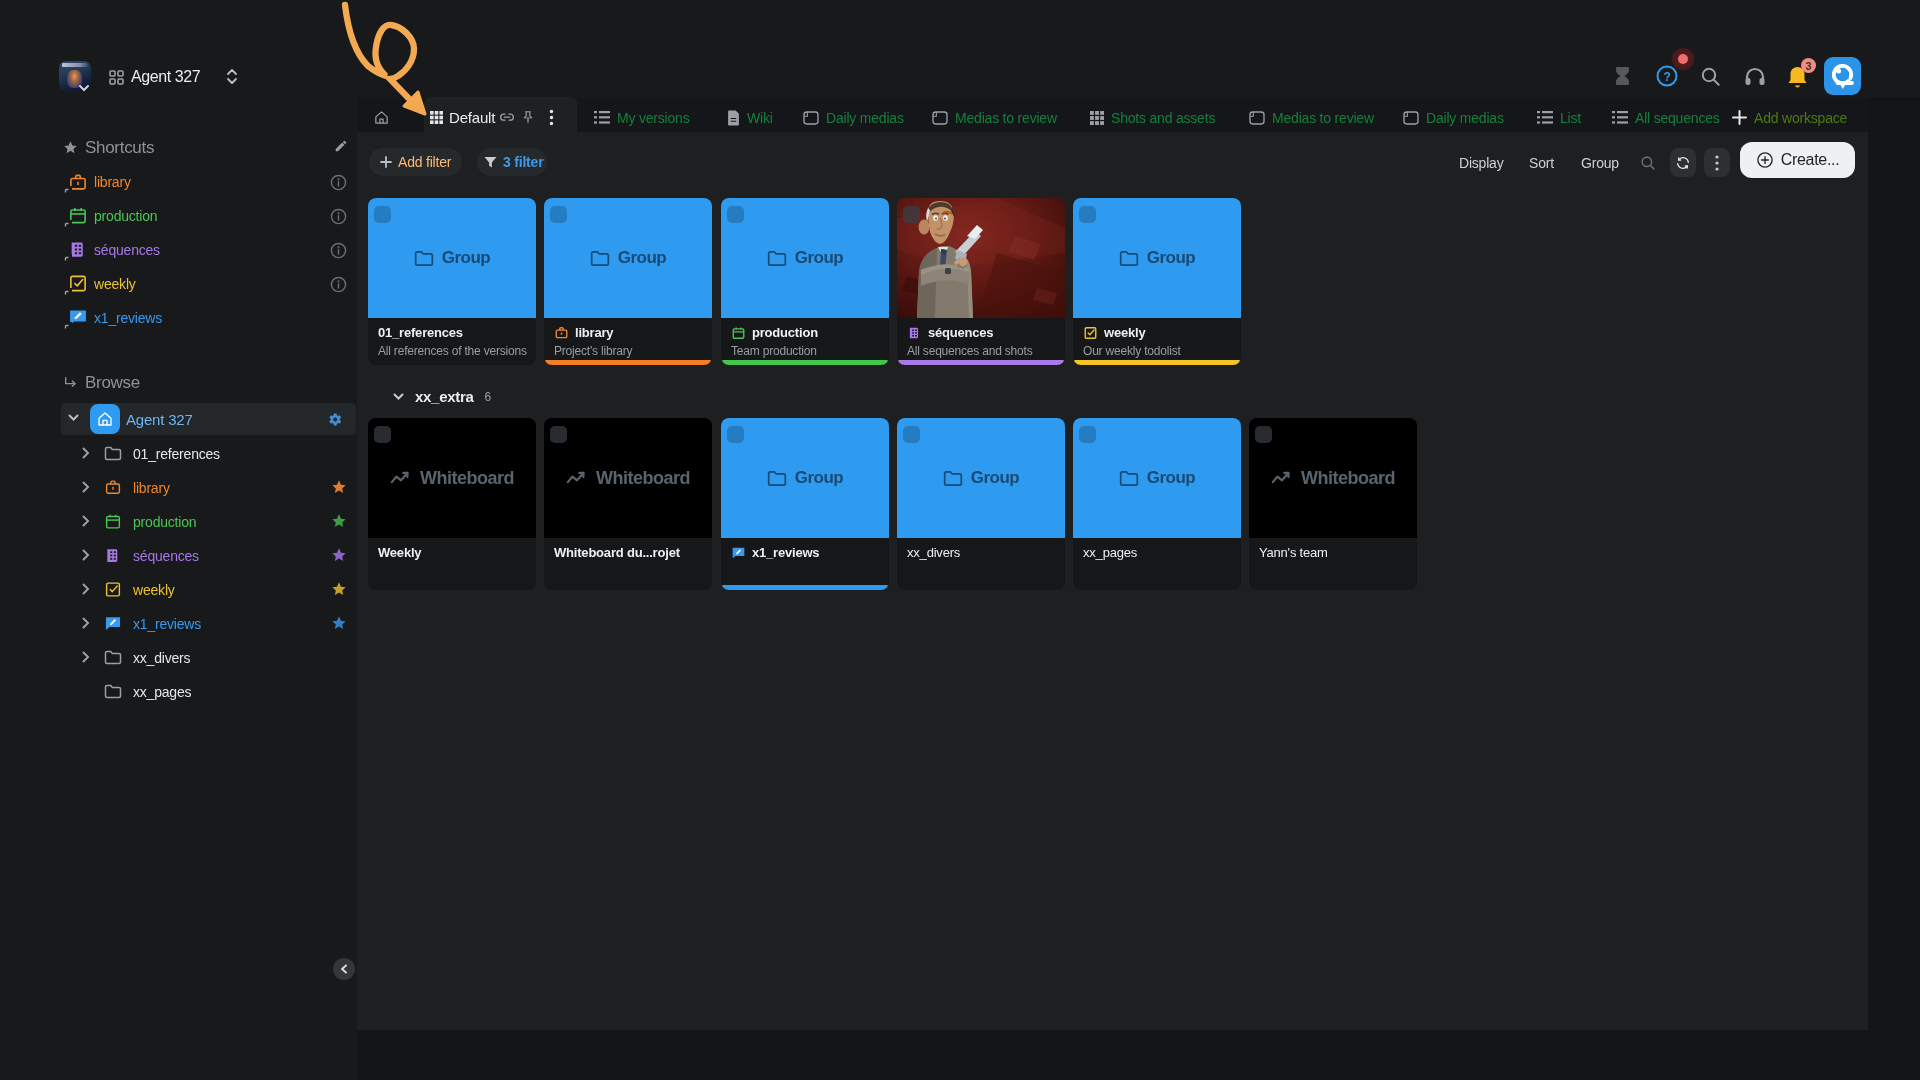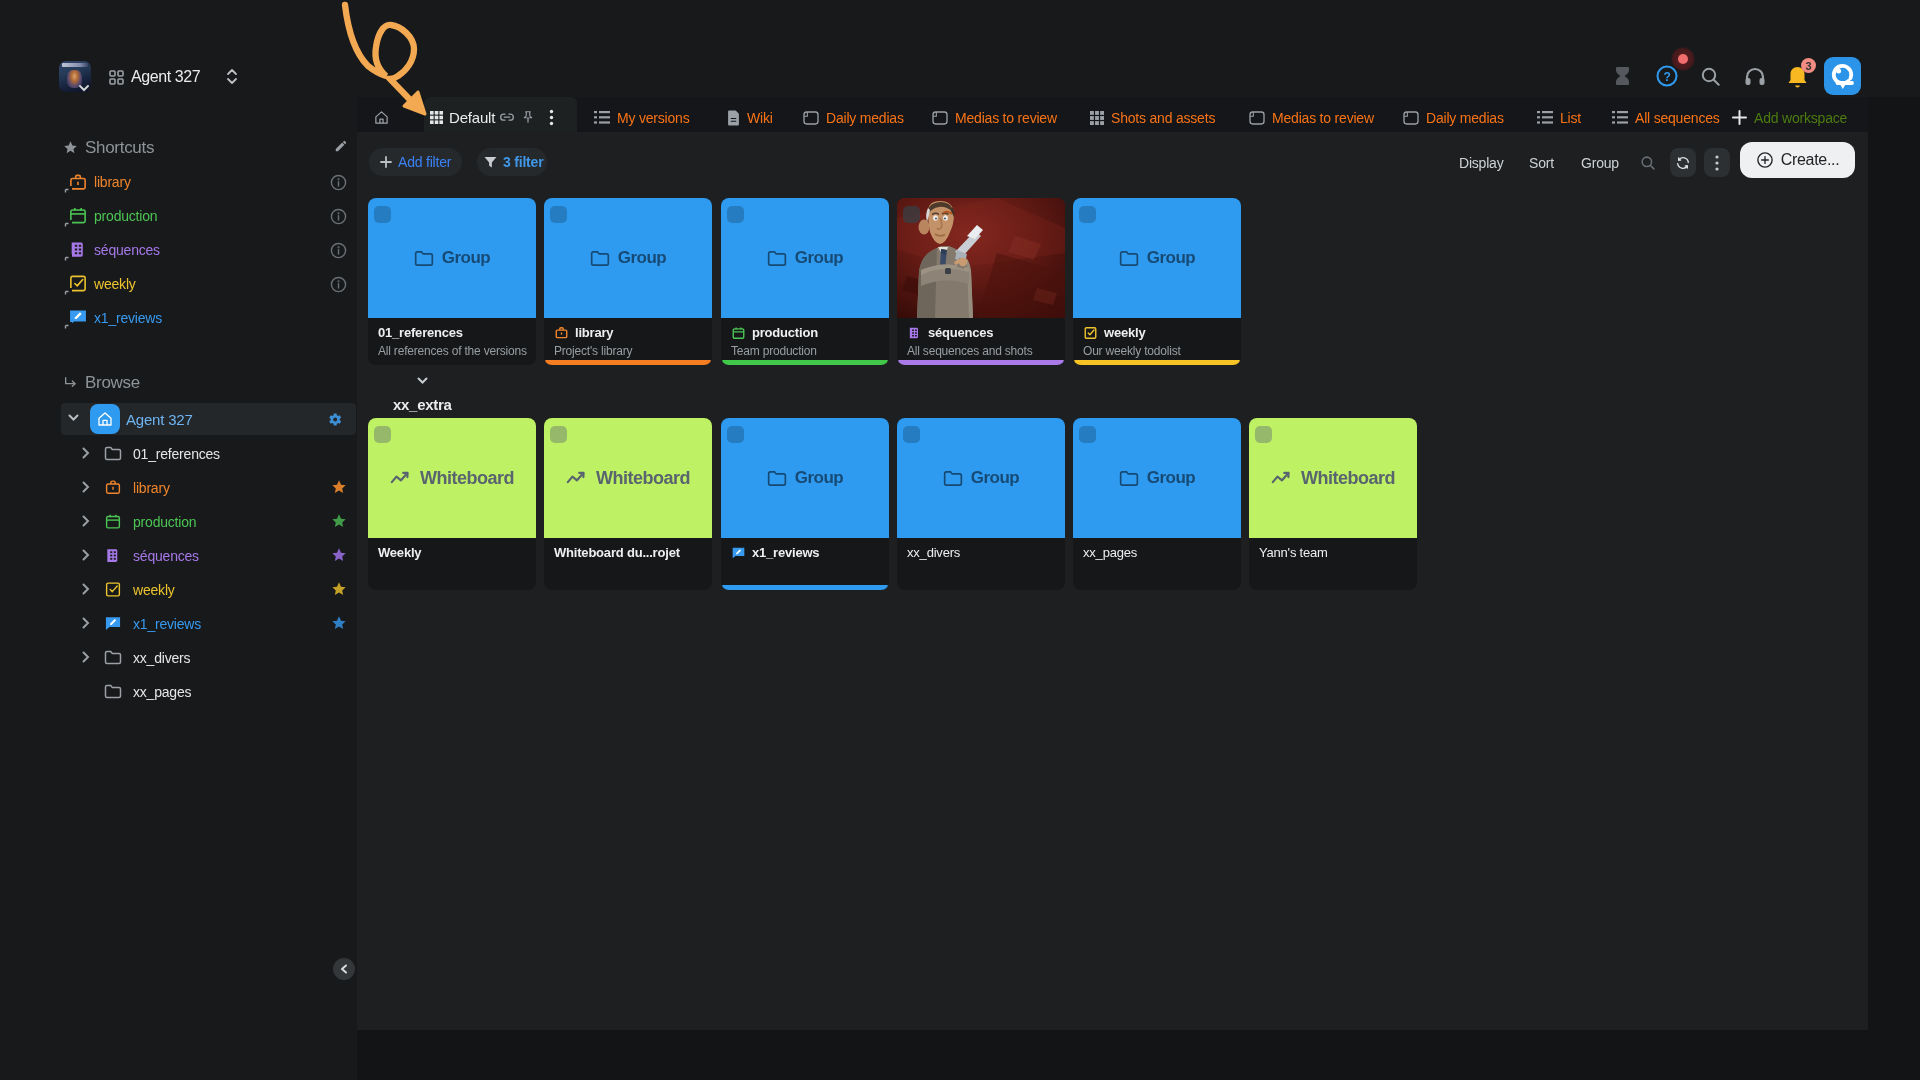--- a/index.html
+++ b/index.html
@@ -24,49 +24,49 @@
 .sbh { color:#8d9397; font-size:17px; letter-spacing:-0.3px; }
 .sc-item { font-size:14px; }
 .info { position:absolute; }
 .star { position:absolute; }
 
 .tree-label { font-size:14px; }
 
 #tabstrip { left:357px; top:97px; width:1511px; height:35px; background:#141619; }
 #activetab { position:absolute; left:424px; top:97px; width:153px; height:35px; background:#1e2122; border-radius:6px 6px 0 0; }
 .tab { position:absolute; top:100px; height:35px; display:flex; align-items:center; gap:7px;
-  color:#f97316; font-size:14px; }
+  color:#15803d; font-size:14px; }
 
 #content { left:357px; top:132px; width:1511px; height:898px; background:#1d1f21; }
 #rightcol { left:1868px; top:97px; width:52px; height:983px; background:#131415; }
 #bottomstrip { left:357px; top:1030px; width:1511px; height:50px; background:#131415; }
 .pill { position:absolute; top:148px; height:28px; border-radius:14px; background:#26292c;
   display:flex; align-items:center; font-size:14px; white-space:nowrap; }
 .toolbar-t { position:absolute; top:155px; font-size:14px; color:#ced2d5; }
 .toolbtn { position:absolute; top:148px; width:26px; height:29px; background:#2c3033; border-radius:8px;
   display:flex; align-items:center; justify-content:center; }
 #createbtn { position:absolute; left:1740px; top:142px; width:115px; height:36px; background:#eff0f2;
   border-radius:12px; display:flex; align-items:center; justify-content:center; gap:7px;
   color:#212427; font-size:16px; letter-spacing:-0.3px; }
 
 .card { position:absolute; width:168px; border-radius:8px; overflow:hidden; background:#151718; }
 .thumb { position:relative; width:168px; height:120px; display:flex; align-items:center;
   justify-content:center; gap:8px; }
 .thumb.blue { background:#2f9bf0; }
-.thumb.gray { background:#bef264; }
+.thumb.gray { background:#000000; }
 .glabel { display:flex; align-items:center; gap:8px; color:rgba(8,25,40,.62); font-size:17px; font-weight:bold; letter-spacing:-0.5px; }
 .wlabel { display:flex; align-items:center; gap:8px; color:#59646e; font-size:18px; font-weight:bold; letter-spacing:-0.5px; }
 .chk { position:absolute; left:6px; top:8px; width:17px; height:17px; border-radius:5px;
   background:rgba(0,0,0,.2); }
 .cfoot { position:relative; padding:7px 10px 0 10px; }
 .ctitle { display:flex; align-items:center; gap:6px; color:#edeff1; font-size:13px; font-weight:bold; white-space:nowrap; }
 .cdesc { margin-top:4px; color:#989ea3; font-size:12px; white-space:nowrap; letter-spacing:-0.2px; }
 .cbar { position:absolute; left:0; bottom:0; width:168px; height:5px; border-radius:4px; }
 
-#sect2 { position:absolute; left:393px; top:377px; display:flex; align-items:center; gap:11px;flex-direction:column; }
+#sect2 { position:absolute; left:393px; top:388px; display:flex; align-items:center; gap:11px; }
 #sect2 .t { color:#e9ebed; font-size:15px; font-weight:bold; letter-spacing:-0.3px; }
 #sect2 .c { color:#9aa0a5; font-size:12px; }
 
 #collapse { left:333px; top:958px; width:22px; height:22px; border-radius:50%; background:#33373a;
   display:flex; align-items:center; justify-content:center; }
 svg { display:block; flex-shrink:0; }
 </style>
 </head>
 <body>
 <div id="root">
@@ -452,21 +452,21 @@
       </svg>
     <span>All sequences</span>
   </div>
   <div class="tab" style="left:1732px;color:#4d7c0f">
     <svg width="15" height="15" viewBox="0 0 15 15">
         <path d="M7.5 1v13M1 7.5h13" stroke="#e4e6e8" stroke-width="2" stroke-linecap="round"></path>
       </svg>
     <span>Add workspace</span>
   </div>
 
-  <div class="pill" style="left:369px;width:93px;padding:0 11px;color:#3b82f6;gap:6px;">
+  <div class="pill" style="left:369px;width:93px;padding:0 11px;color:#fdba74;gap:6px;">
     <svg width="12" height="12" viewBox="0 0 12 12">
         <path d="M6 1v10M1 6h10" stroke="#b9bec3" stroke-width="1.8" stroke-linecap="round"></path>
       </svg>
     <span>Add filter</span>
   </div>
   <div class="pill" style="left:477px;width:70px;padding:0 7px;color:#3f97e8;gap:6px;">
     <svg width="13" height="13" viewBox="0 0 24 22" fill="#c9cdd1">
         <path d="M1 1h22l-8.5 10v9l-5-3v-6z"></path>
       </svg>
     <span style="font-weight:bold">3 filter</span>

